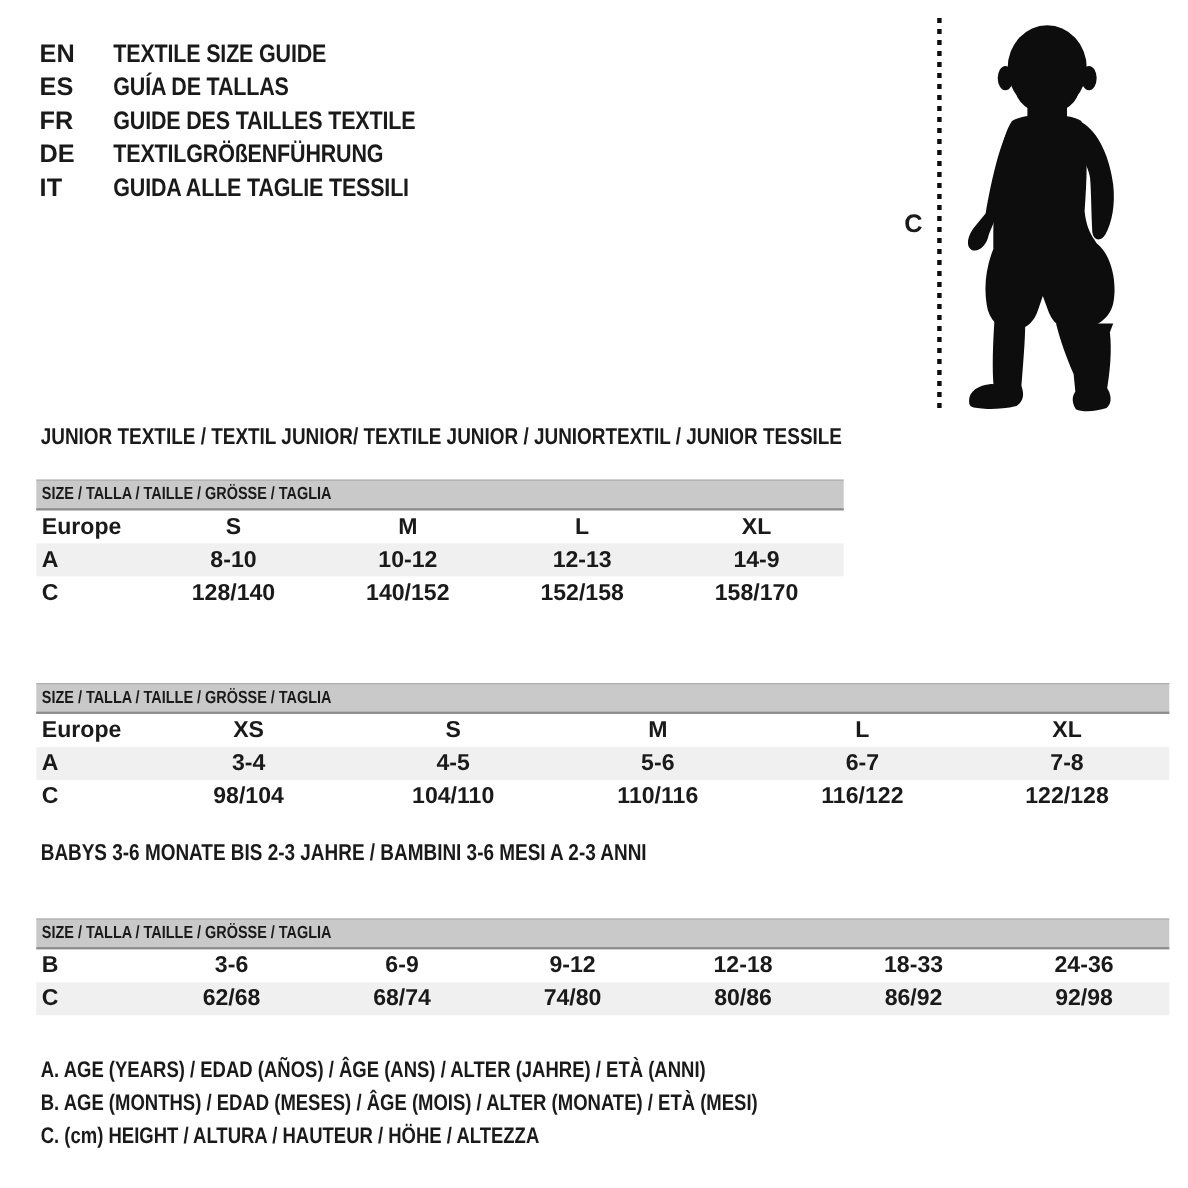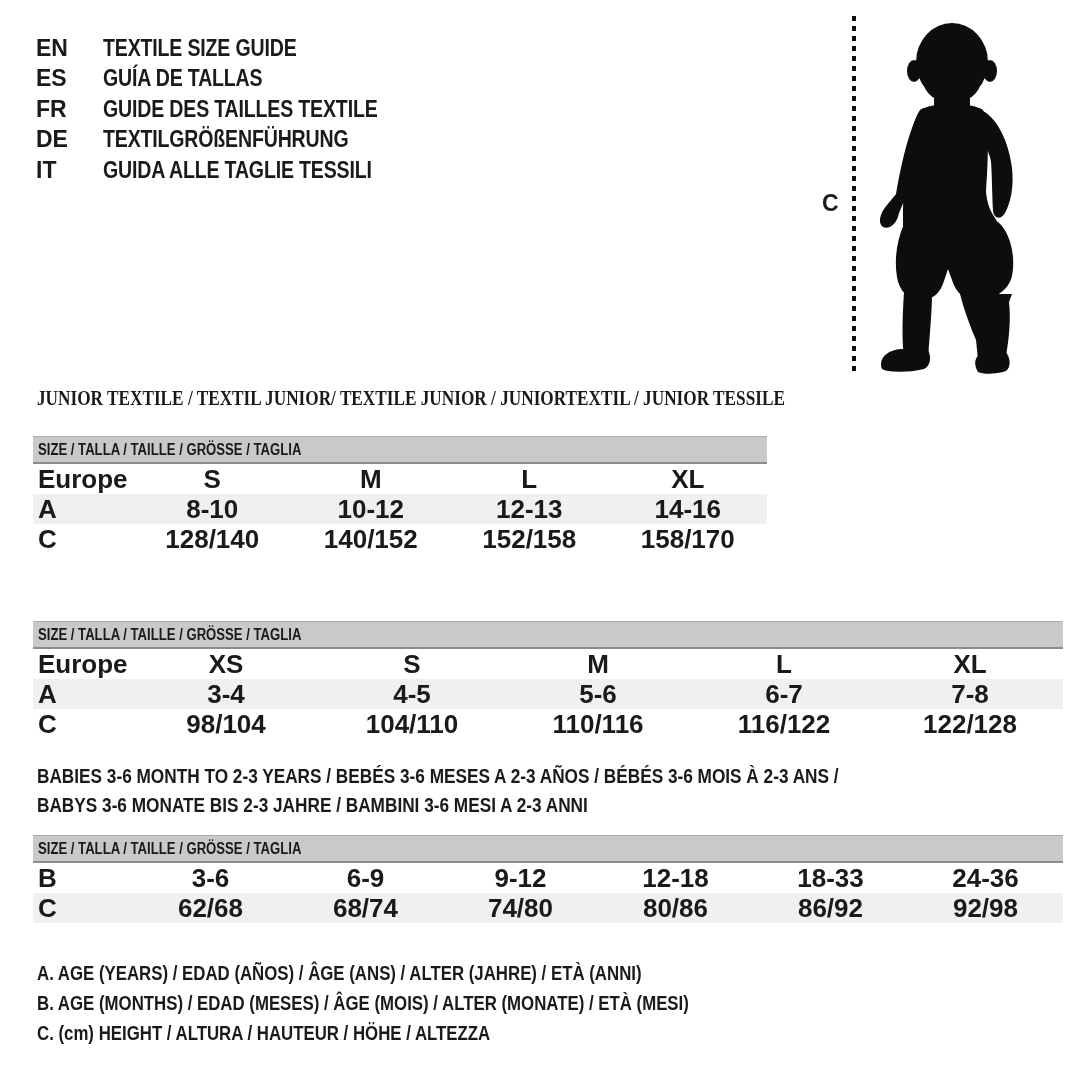--- a/index.html
+++ b/index.html
@@ -26,39 +26,39 @@
   .c-label{position:absolute;left:822px;top:190px;font-size:23px;}
   .dash-line{
     position:absolute;left:852px;top:16px;width:4px;height:357px;
     background:repeating-linear-gradient(to bottom,var(--sil) 0 5px,transparent 5px 10px);
   }
   .baby{position:absolute;left:866px;top:14px;width:160px;height:365px;}
   .baby *{fill:var(--sil);}
 
   
   .sec-title{position:absolute;left:37px;font-size:21px;line-height:24px;}
-  .title-junior{top:386px;font-family:Liberation Serif, serif;}
+  .title-junior{top:386px;}
   .title-children{top:577px;}
   .title-babies{top:762px;}
   .title-babies .tline{display:block;height:28.5px;line-height:28.5px;}
   .sub{font-size:0.62em;position:relative;top:2px;}
 
   
   .table{position:absolute;left:33px;}
   .w-narrow{width:734px;}
   .w-wide{width:1030px;}
   .tbl-junior{top:436px;}
   .tbl-children{top:621px;}
   .tbl-babies{top:835px;}
   .band{
     height:28px;background:var(--band);
     border-top:1px solid var(--band-top);border-bottom:2px solid var(--band-bottom);
     font-size:16px;line-height:25px;padding-left:5px;
   }
-  .trow{display:flex;height:30px;align-items:center;font-size:26px;}
+  .trow{display:flex;height:30px;align-items:center;font-size:21px;}
   .trow:nth-child(even){background:var(--shade);}
   .tcell{flex:1;text-align:center;}
   .tlabel{flex:0 0 100px;text-align:left;padding-left:5px;}
 
   
   .legend{position:absolute;left:37px;top:958px;}
   .legend-row{height:30px;line-height:30px;font-size:20.5px;}
 </style>
 </head>
 <body>
@@ -119,21 +119,21 @@
           <div class="tcell">S</div>
           <div class="tcell">M</div>
           <div class="tcell">L</div>
           <div class="tcell">XL</div>
         </div>
         <div class="trow">
           <div class="tcell tlabel">A</div>
           <div class="tcell">8-10</div>
           <div class="tcell">10-12</div>
           <div class="tcell">12-13</div>
-          <div class="tcell">14-16</div>
+          <div class="tcell">14-9</div>
         </div>
         <div class="trow">
           <div class="tcell tlabel">C</div>
           <div class="tcell">128/140</div>
           <div class="tcell">140/152</div>
           <div class="tcell">152/158</div>
           <div class="tcell">158/170</div>
         </div>
       </div>
   </div>
@@ -164,21 +164,20 @@
           <div class="tcell">98/104</div>
           <div class="tcell">104/110</div>
           <div class="tcell">110/116</div>
           <div class="tcell">116/122</div>
           <div class="tcell">122/128</div>
         </div>
       </div>
   </div>
 
   <div class="sec-title title-babies">
-    <span class="tline"><span class="cond">BABIES 3-6 MONTH TO 2-3 YEARS / BEBÉS 3-6 MESES A 2-3 AÑOS / BÉBÉS 3-6 MOIS À 2-3 ANS /</span></span>
     <span class="tline"><span class="cond">BABYS 3-6 MONATE BIS 2-3 JAHRE / BAMBINI 3-6 MESI A 2-3 ANNI</span></span>
   </div>
   <div class="table w-wide tbl-babies">
     <div class="band">
       <span class="cond">SIZE / TALLA / TAILLE / GRÖSSE / TAGLIA</span>
     </div>
     <div class="tbody">
         <div class="trow">
           <div class="tcell tlabel">B</div>
           <div class="tcell">3-6</div>

